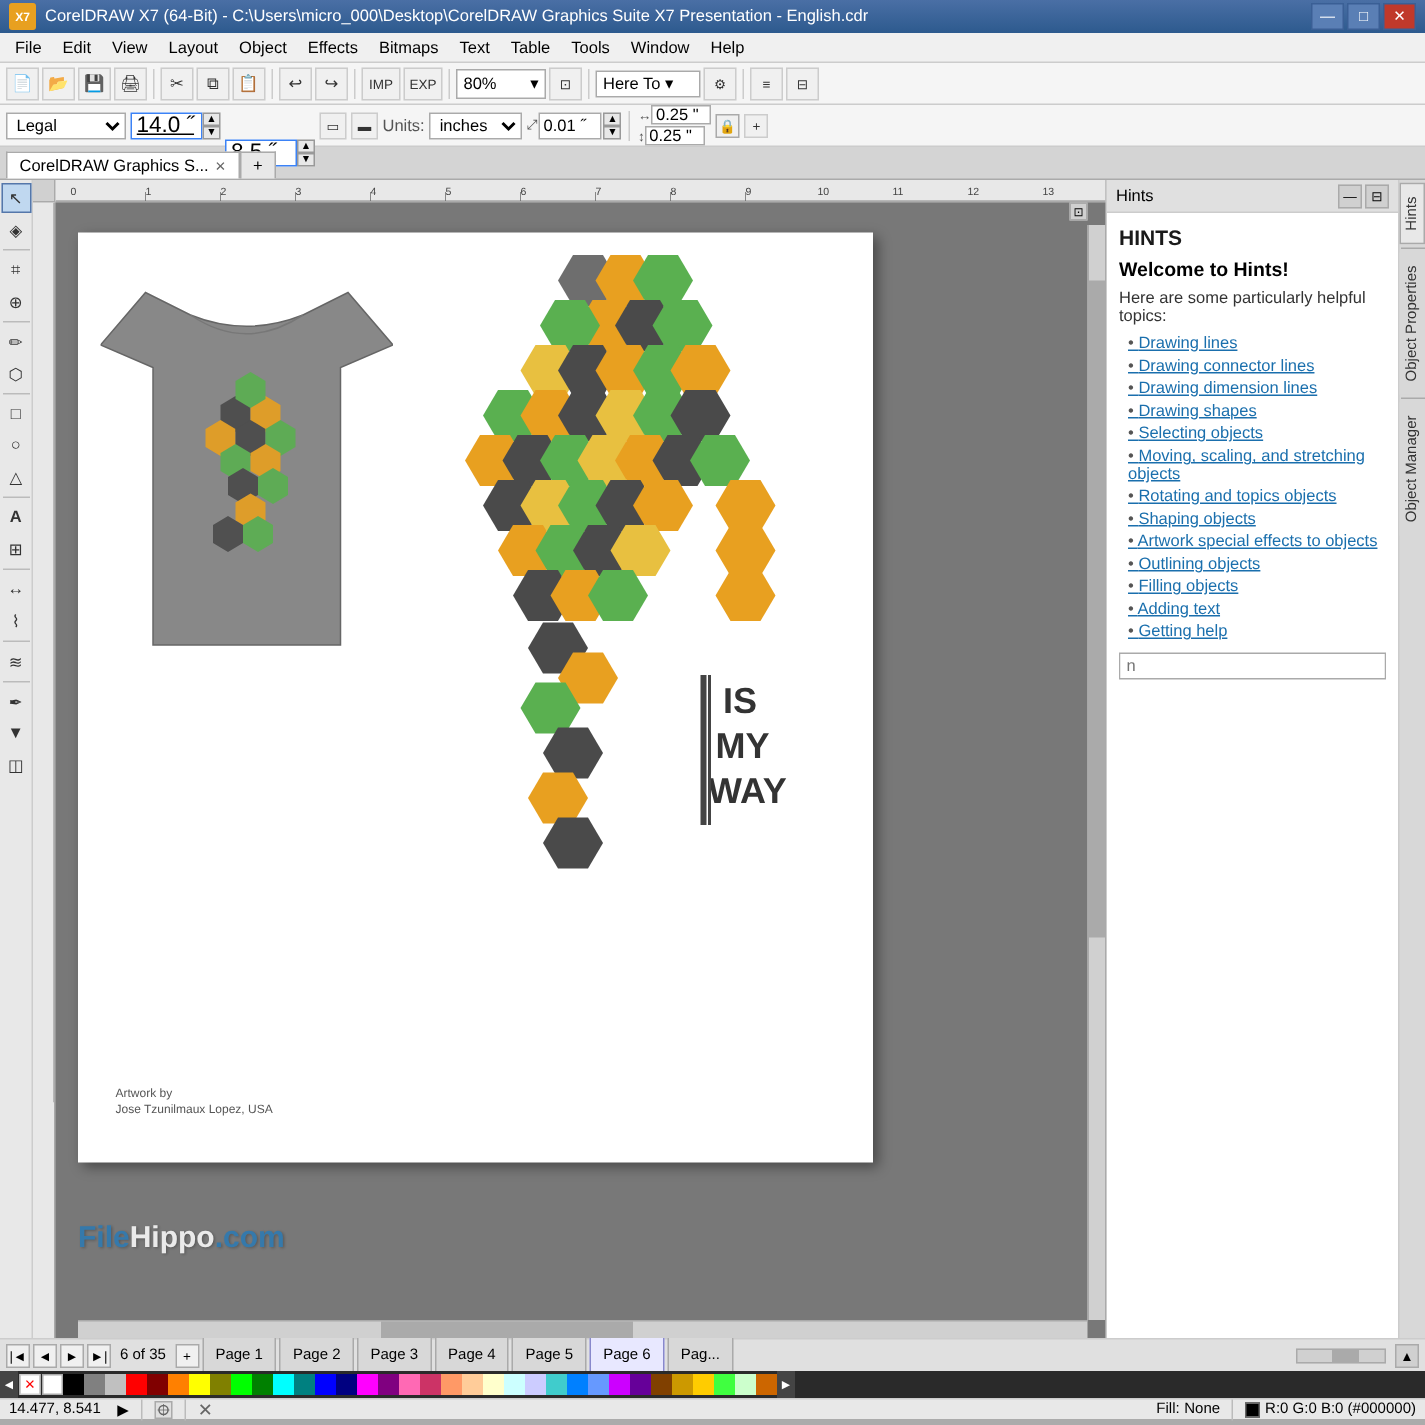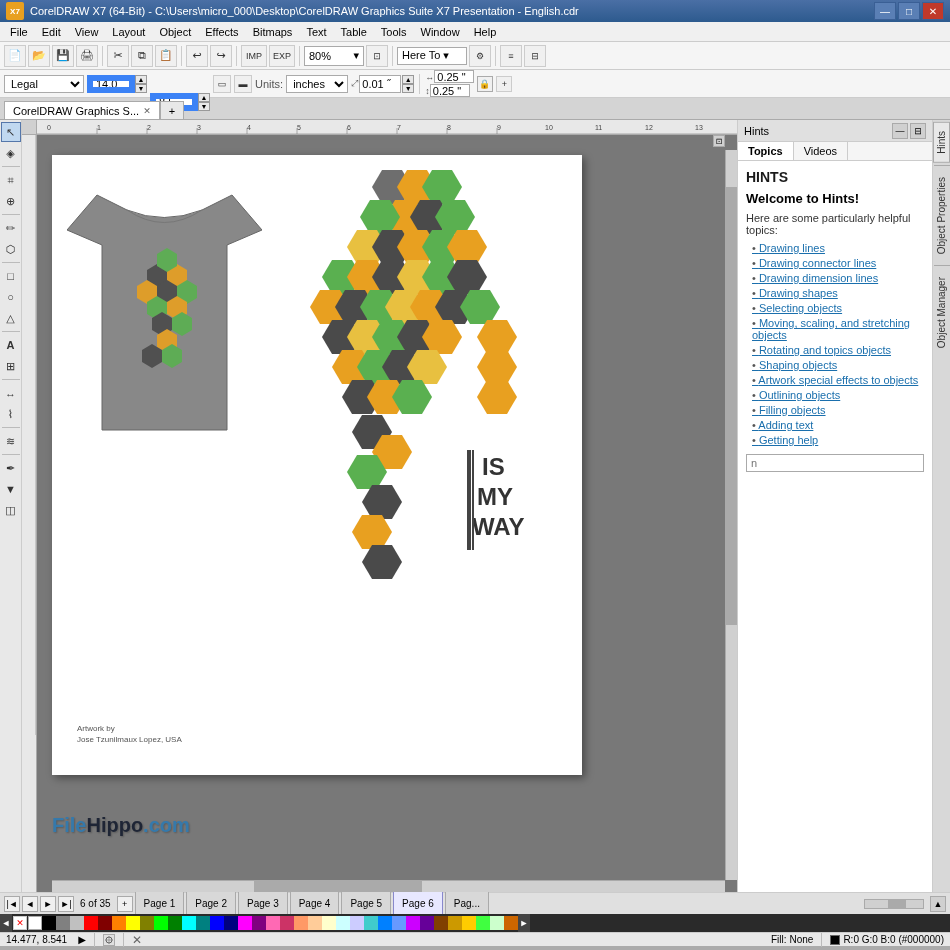--- a/index.html
+++ b/index.html
@@ -79,24 +79,24 @@
       background: #f5f5f5;
       border-bottom: 1px solid #ccc;
       display: flex;
       align-items: center;
       padding: 0 4px;
       gap: 3px;
     }
     .prop-label { font-size: 11px; color: #555; white-space: nowrap; }
     .prop-input {
       height: 18px;
-      border: 6px solid #3b82f6;
+      border: 1px solid #3b82f6;
       background: white;
       padding: 0 3px;
-      font-size: 11px;
+      font-size: 15px;
       width: 55px;
       text-decoration: underline;
     }
     .prop-dropdown {
       height: 18px;
       border: 1px solid #aaa;
       background: white;
       padding: 0 2px;
       font-size: 11px;
       width: 70px;
@@ -729,21 +729,21 @@
             <polygon points="105,290 125,290 135,307 125,324 105,324 95,307" fill="#5ab050"></polygon>
             <polygon points="120,320 140,320 150,337 140,354 120,354 110,337" fill="#4a4a4a"></polygon>
             <polygon points="110,350 130,350 140,367 130,384 110,384 100,367" fill="#e8a020"></polygon>
             <polygon points="120,380 140,380 150,397 140,414 120,414 110,397" fill="#4a4a4a"></polygon>
           </svg>
         </div>
       </div>
 
       <div id="watermark">
         <span class="watermark-text">
-          <span style="color:#2a7ab5;">File</span><span style="color:#0f172a;">Hippo</span><span style="color:#2a7ab5;">.com</span>
+          <span style="color:#2a7ab5;">File</span><span style="color:#ffffff;">Hippo</span><span style="color:#2a7ab5;">.com</span>
         </span>
       </div>
 
       <div id="h-scroll">
         <div class="scroll-thumb-h"></div>
       </div>
 
       <div id="v-scroll">
         <div class="scroll-thumb-v"></div>
       </div>
@@ -760,24 +760,20 @@
     <div id="right-panel">
 
       <div id="hints-header">
         <span>Hints</span>
         <div style="display:flex;gap:2px;">
           <div style="width:16px;height:16px;background:#d0d0d0;border:1px solid #aaa;display:flex;align-items:center;justify-content:center;font-size:9px;cursor:pointer;">—</div>
           <div style="width:16px;height:16px;background:#d0d0d0;border:1px solid #aaa;display:flex;align-items:center;justify-content:center;font-size:9px;cursor:pointer;">⊟</div>
         </div>
       </div>
 
-      <div id="hints-tabs">
-        <div class="hints-tab active">Topics</div>
-        <div class="hints-tab">Videos</div>
-      </div>
 
       <div id="hints-content">
         <div class="hints-title">HINTS</div>
         <div style="font-size:13px;font-weight:bold;margin-bottom:6px;">Welcome to Hints!</div>
         <div class="hints-section-title">Here are some particularly helpful topics:</div>
         <a class="hints-link">Drawing lines</a>
         <a class="hints-link">Drawing connector lines</a>
         <a class="hints-link">Drawing dimension lines</a>
         <a class="hints-link">Drawing shapes</a>
         <a class="hints-link">Selecting objects</a>

